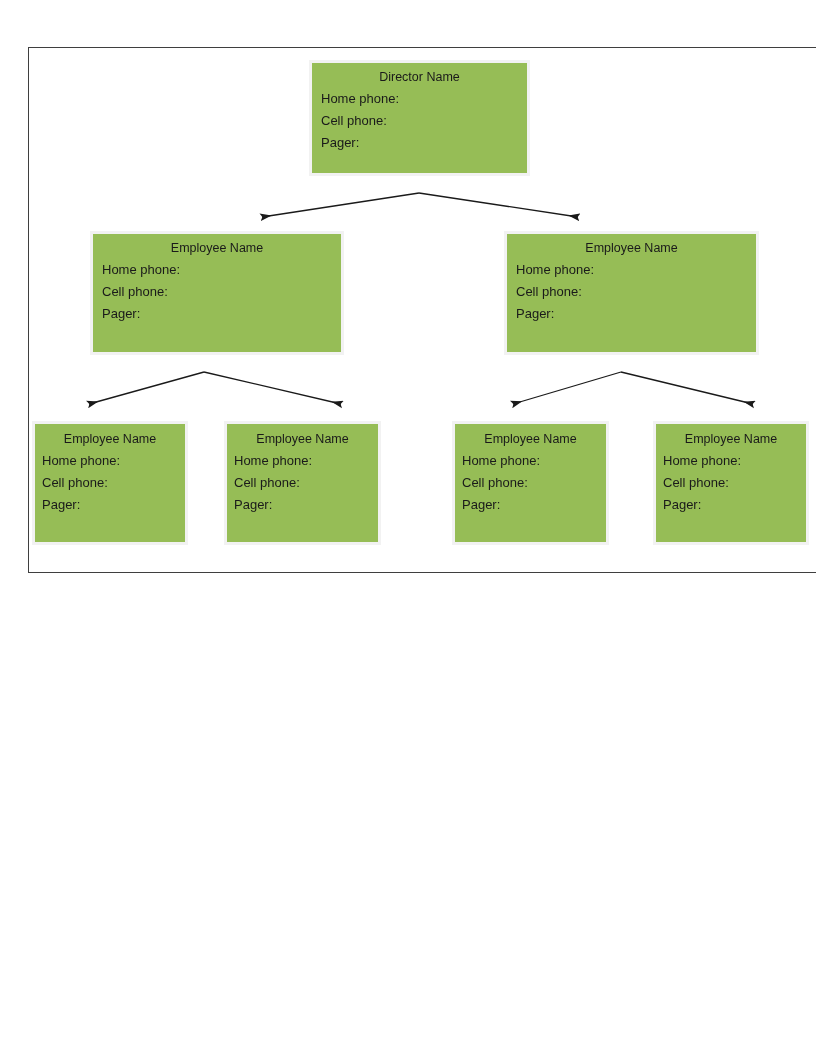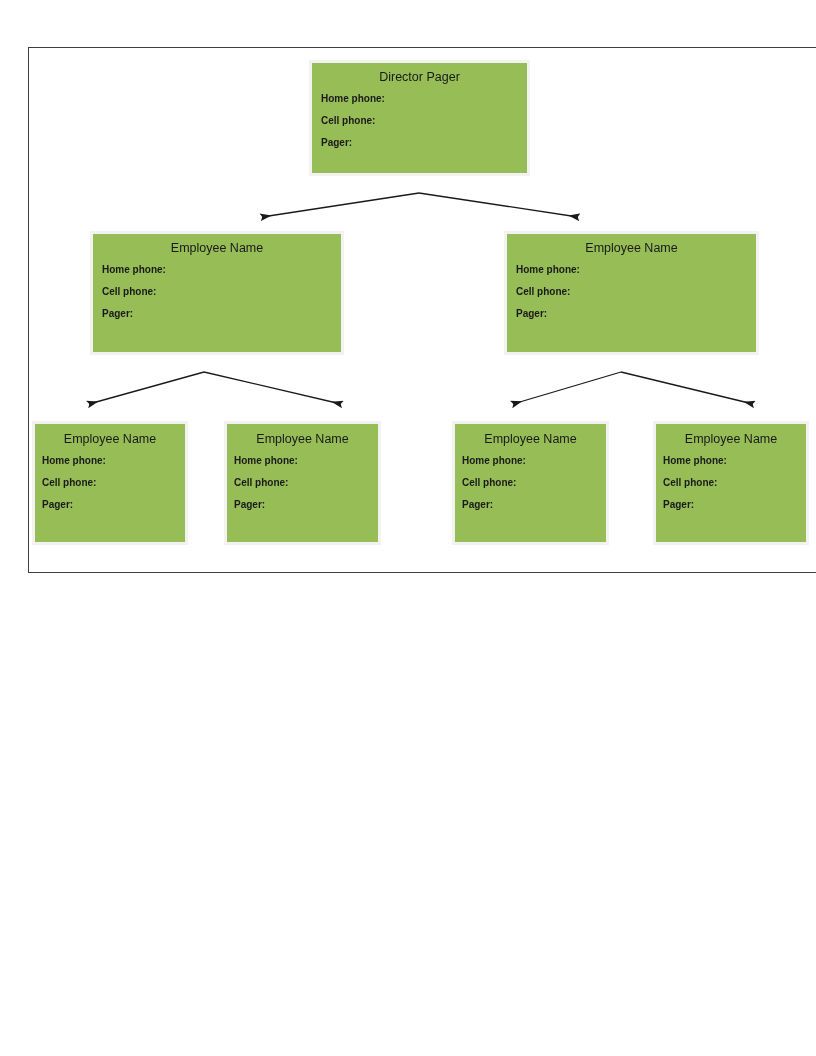--- a/index.html
+++ b/index.html
@@ -59,25 +59,24 @@
     display: block;
     text-align: center;
     font-size: 12.5px;
     color: #1a1a1a;
     line-height: 14px;
     white-space: nowrap;
   }
   .node .field {
     display: block;
     text-align: left;
-    font-size: 10px;
+    font-size: 13px;
     color: #1a1a1a;
     line-height: 14px;
     white-space: nowrap;
-    font-weight: bold;
   }
 
   
   #node-root {
     left: 309px;
     top: 60px;
     width: 221px;
     height: 116px;
   }
   #node-root .title  { margin: 7px 0 0 0; }
@@ -141,21 +140,21 @@
 
     <g>
       <path d="M621,372 L513,404" stroke="#1a1a1a" stroke-width="1.3" fill="none" marker-end="url(#arrowhead)"></path>
     </g>
     <g>
       <path d="M621,372 L753,404" stroke="#1a1a1a" stroke-width="1.3" fill="none" marker-end="url(#arrowhead)"></path>
     </g>
   </svg>
 
   <div class="node lvl1" id="node-root">
-    <span class="title">Director Pager</span>
+    <span class="title">Director Name</span>
     <span class="field">Home phone:</span>
     <span class="field">Cell phone:</span>
     <span class="field">Pager:</span>
   </div>
 
   <div class="node lvl2" id="node-mgr-1">
     <span class="title">Employee Name</span>
     <span class="field">Home phone:</span>
     <span class="field">Cell phone:</span>
     <span class="field">Pager:</span>

